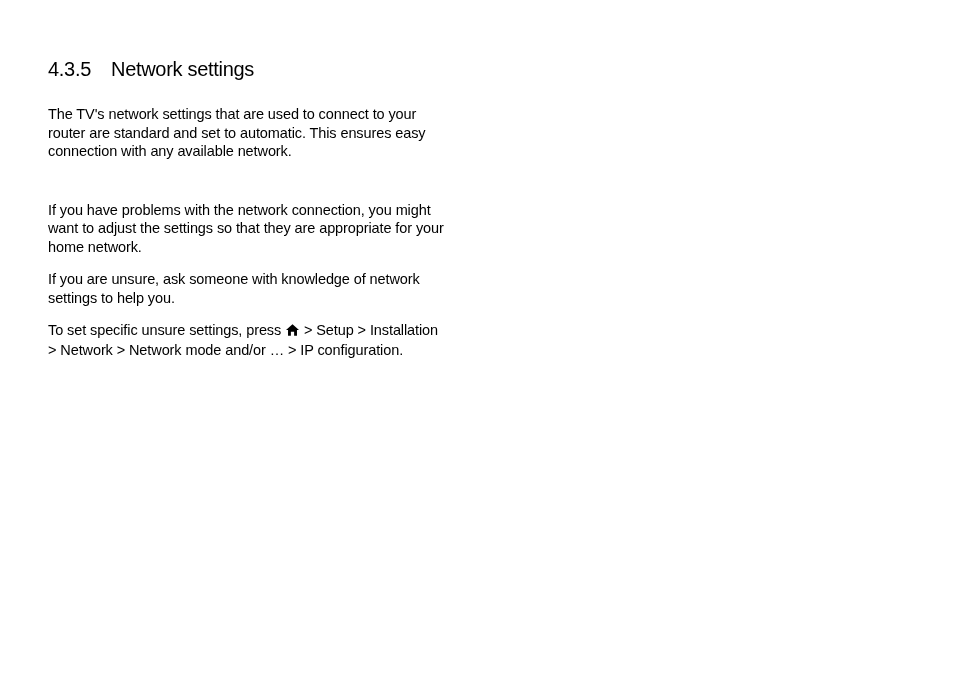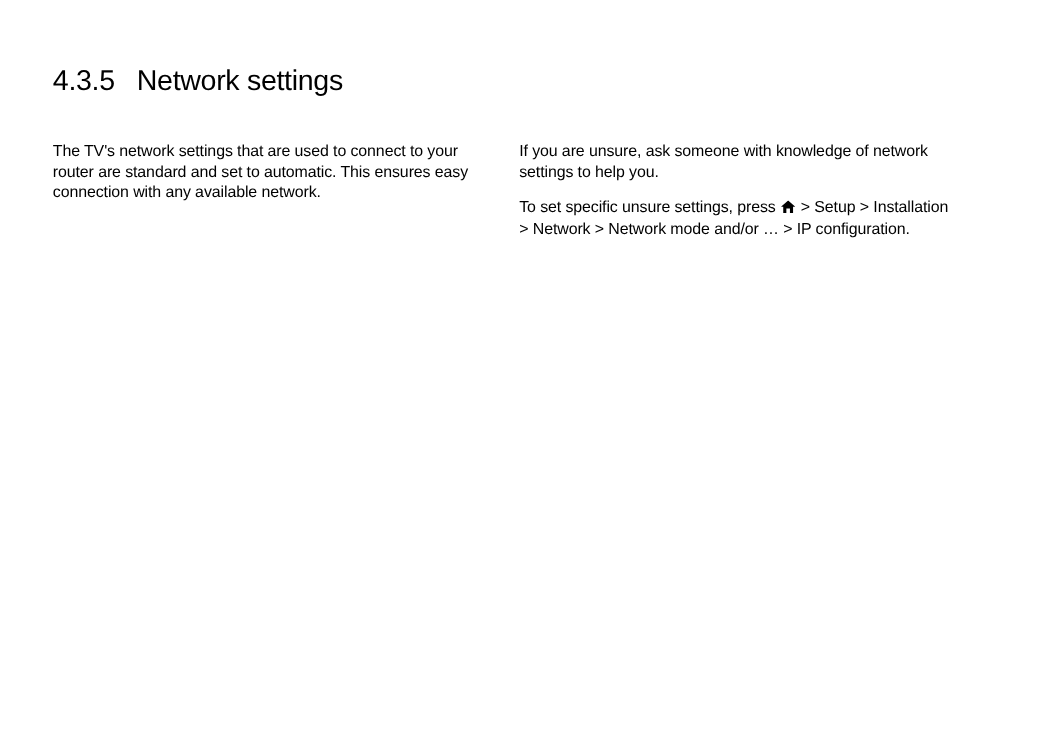--- a/index.html
+++ b/index.html
@@ -12,33 +12,34 @@
     background: #ffffff;
     width: 954px;
     height: 675px;
     position: relative;
     color: #000;
   }
   .page {
     padding: 58px 48px 48px 48px;
   }
   .heading {
-    font-size: 26px;
+    font-size: 20px;
     font-weight: 400;
     letter-spacing: -0.3px;
-    margin-bottom: 40px;
+    margin-bottom: 24px;
     font-stretch: condensed;
   }
   .heading .section-number {
     font-weight: 400;
     margin-right: 20px;
   }
   .columns {
     display: flex;
     gap: 26px;
+    flex-direction: column;
   }
   .col {
     width: 398px;
   }
   .para {
     font-size: 14.5px;
     line-height: 1.28;
     margin-bottom: 14px;
     font-stretch: condensed;
     letter-spacing: -0.1px;
@@ -62,20 +63,21 @@
     <span class="section-number">4.3.5</span><span>Network settings</span>
   </h1>
 
   <div class="columns">
 
     <div class="col">
       <p class="para">The TV's network settings that are used to connect to your router are standard and set to automatic. This ensures easy connection with any available network.</p>
     </div>
 
     <div class="col">
+      <p class="para">If you have problems with the network connection, you might want to adjust the settings so that they are appropriate for your home network.</p>
       <p class="para">If you are unsure, ask someone with knowledge of network settings to help you.</p>
       <p class="para">
         <span>To set specific unsure settings, press </span><span class="home-icon"><svg viewBox="0 0 16 14">
               <path d="M8 0 L16 7 L13.5 7 L13.5 14 L10 14 L10 9 L6 9 L6 14 L2.5 14 L2.5 7 L0 7 Z" fill="#000"></path>
             </svg></span><span> &gt; Setup &gt; Installation &gt; Network &gt; Network mode and/or … &gt; IP configuration.</span>
       </p>
     </div>
 
   </div>
 

